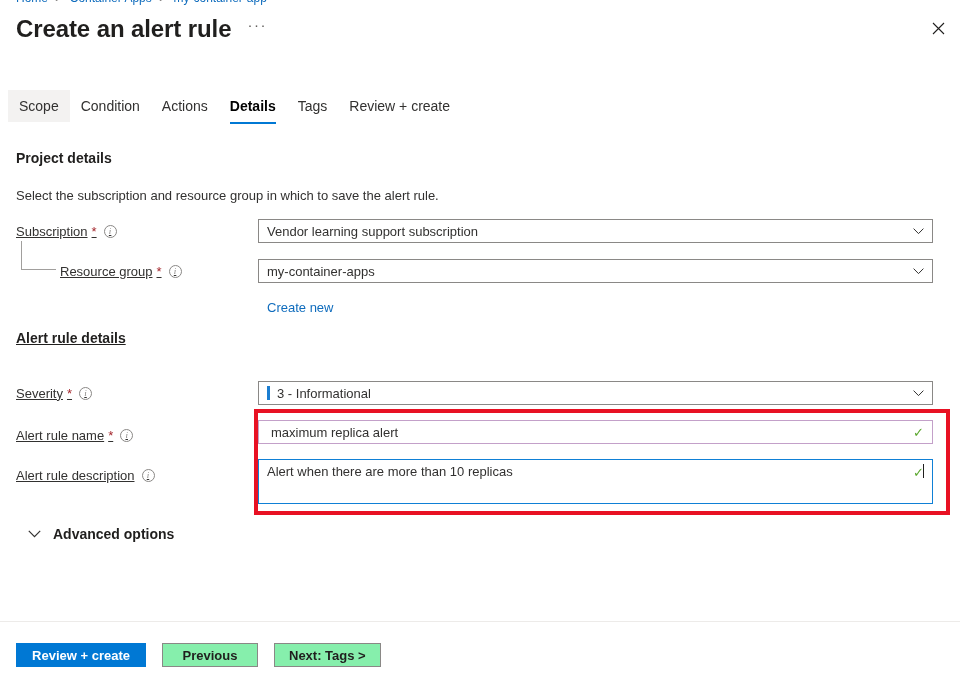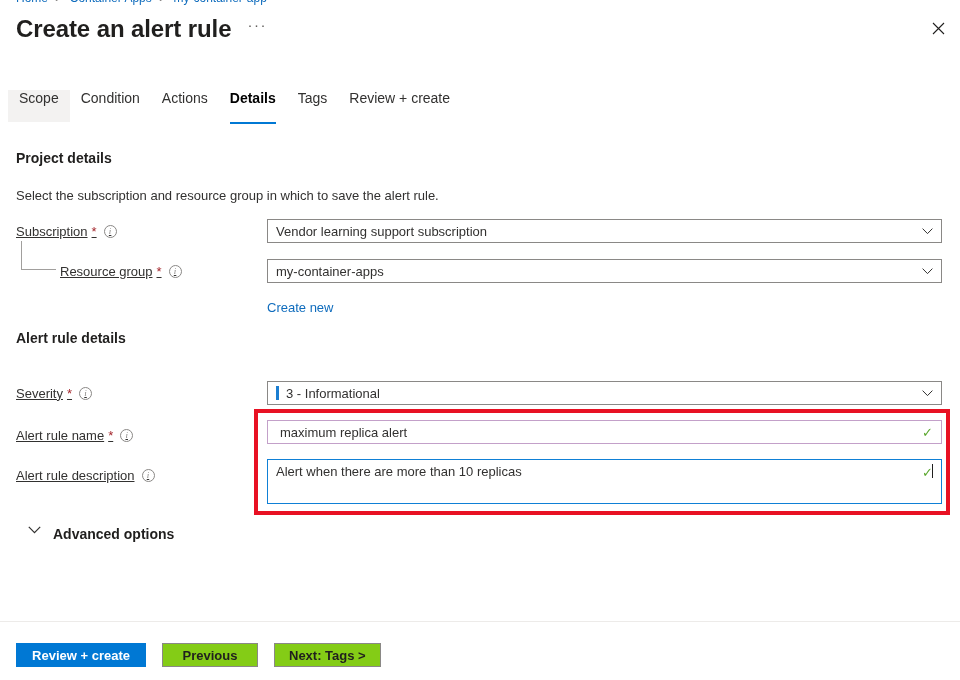--- a/index.html
+++ b/index.html
@@ -75,21 +75,21 @@
     left: 8px;
     right: 16px;
     height: 32px;
     display: flex;
     align-items: stretch;
     font-size: 14px;
   }
   .tab {
     padding: 0 11px;
     display: flex;
-    align-items: flex-start;
+    align-items: center;
     color: #323130;
     cursor: pointer;
     position: relative;
     white-space: nowrap;
   }
   .tab.hovered { background: #f3f2f1; }
   .tab.active { font-weight: 700; color: #000000; }
   .tab.active::after {
     content: "";
     position: absolute;
@@ -165,21 +165,21 @@
     top: 241px;
     width: 34px;
     height: 28px;
     border-left: 1px solid #a19f9d;
     border-bottom: 1px solid #a19f9d;
   }
 
   
   .field {
     position: absolute;
-    left: 267px;
+    left: 258px;
     width: 675px;
     height: 24px;
     box-sizing: border-box;
     border: 1px solid #8a8886;
     background: #ffffff;
     display: flex;
     align-items: center;
     padding: 0 8px;
     font-size: 13px;
     color: #323130;
@@ -254,21 +254,21 @@
     box-sizing: border-box;
     pointer-events: none;
   }
 
   
   .advanced {
     position: absolute;
     left: 28px;
     top: 526px;
     display: flex;
-    align-items: flex-start;
+    align-items: center;
     font-size: 14px;
     font-weight: 700;
     color: #201f1e;
     cursor: pointer;
   }
   .advanced .chev-adv {
     margin-right: 12px;
     display: flex;
     align-items: center;
     color: #323130;
@@ -297,21 +297,21 @@
     padding: 0 14px;
     box-sizing: border-box;
     font-size: 13px;
     font-weight: 700;
     font-family: "Liberation Sans", sans-serif;
     display: flex;
     align-items: center;
     justify-content: center;
     cursor: pointer;
     border: 1px solid #8a8886;
-    background: #84cc16;
+    background: #86efac;
     color: #201f1e;
     white-space: nowrap;
   }
   .btn.primary {
     background: #0078d4;
     border-color: #0078d4;
     color: #ffffff;
     min-width: 130px;
   }
 </style>
@@ -389,21 +389,21 @@
 <div class="field" style="top:259px;">
   <span class="val">my-container-apps</span>
   <span class="chev">
     <svg width="11" height="7" viewBox="0 0 11 7" aria-hidden="true">
       <path d="M0.6 0.6 L5.5 5.6 L10.4 0.6" stroke="#323130" stroke-width="1" fill="none"></path>
     </svg>
   </span>
 </div>
 <div class="link" style="top:300px;">Create new</div>
 
-<div class="section-head" style="top:330px;">Alert rule details</div>
+<div class="section-head" style="top:330px;text-decoration:underline;">Alert rule details</div>
 
 <div class="row" style="top:382px;">
   <div class="row-label">
     <span>Severity</span>
     <span class="req">*</span>
     <span class="info-icon">i</span>
   </div>
 </div>
 <div class="field" style="top:381px;">
   <span class="sev-bar"></span>

